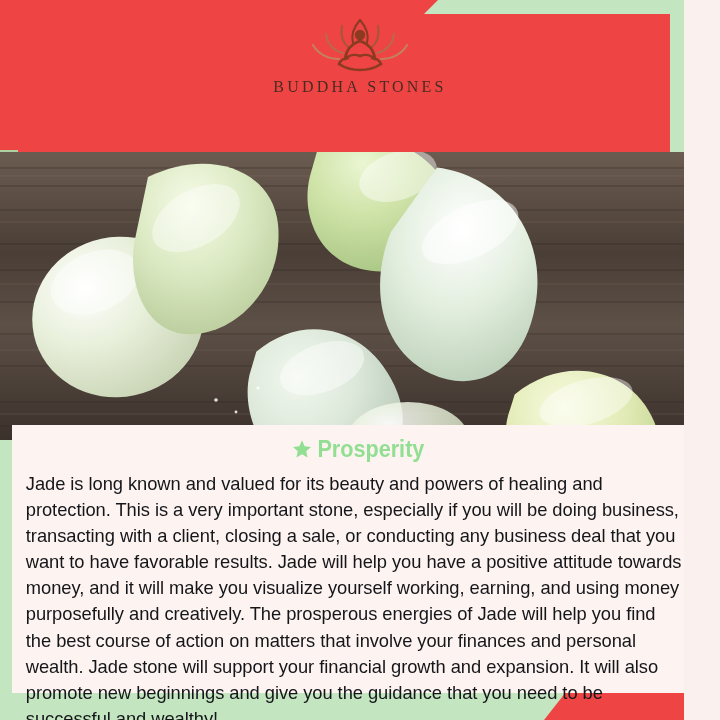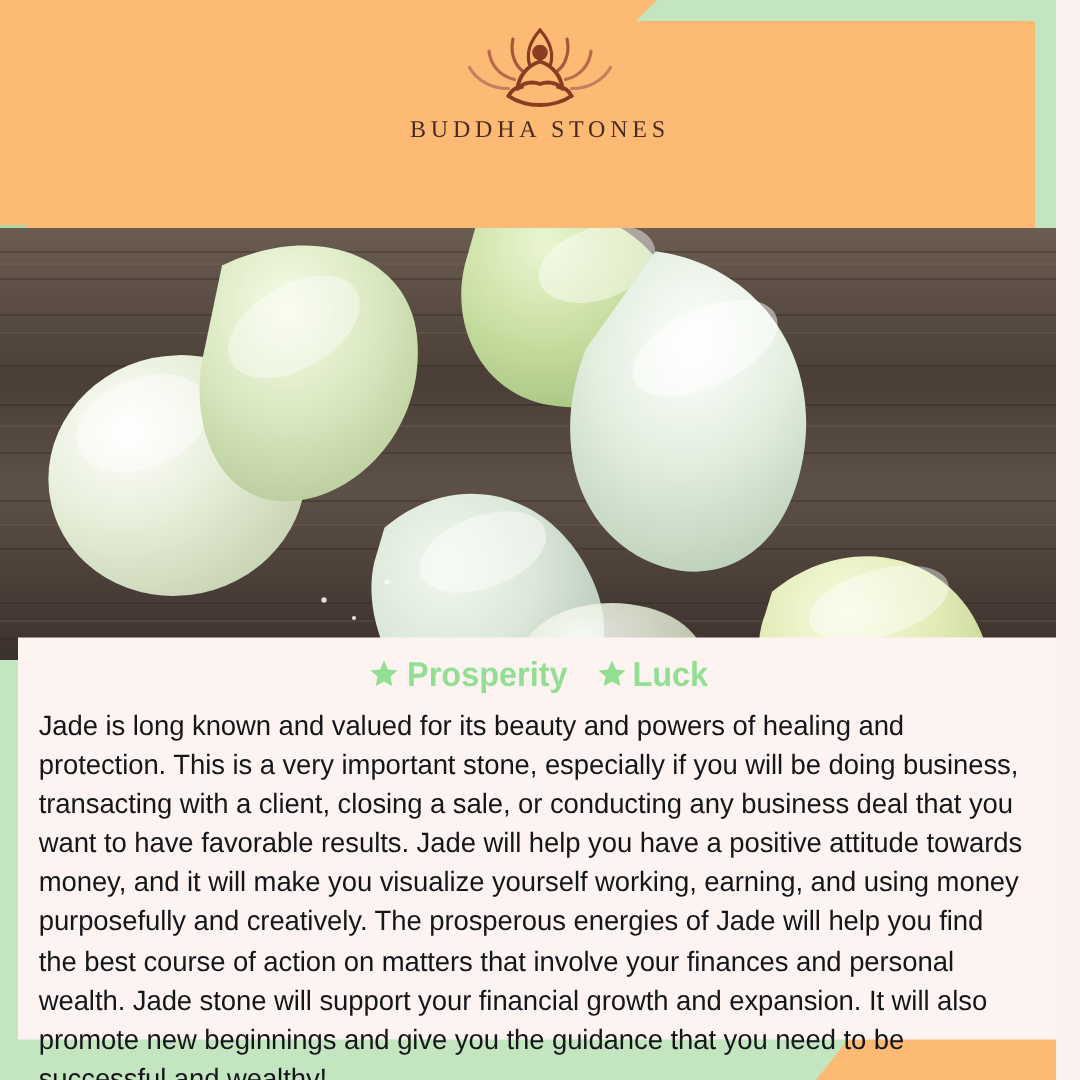--- a/index.html
+++ b/index.html
@@ -12,23 +12,22 @@
     height: 720px;
     overflow: hidden;
     font-family: "Liberation Sans", sans-serif;
     background: #faf0ee;
   }
 
   .poster {
     position: relative;
     width: 684px;
     height: 720px;
-    background: #fdba74;
+    background: #ef4444;
     overflow: hidden;
-    padding-left: 20px;
   }
 
   
   .deco-top-right {
     position: absolute;
     top: 0;
     left: 424px;
     width: 296px;
     height: 14px;
     background: #c3e6c0;
@@ -345,26 +344,20 @@
     <div class="benefits">
 
       <div class="benefit">
         <svg class="star-icon" viewBox="0 0 24 24" aria-hidden="true">
           <polygon points="12,1.6 15.2,8.7 22.8,9.5 17.1,14.6 18.7,22.2 12,18.3 5.3,22.2 6.9,14.6 1.2,9.5 8.8,8.7" fill="#92de92"></polygon>
         </svg>
         <span class="benefit-label">Prosperity</span>
       </div>
 
 
-      <div class="benefit">
-        <svg class="star-icon" viewBox="0 0 24 24" aria-hidden="true">
-          <polygon points="12,1.6 15.2,8.7 22.8,9.5 17.1,14.6 18.7,22.2 12,18.3 5.3,22.2 6.9,14.6 1.2,9.5 8.8,8.7" fill="#92de92"></polygon>
-        </svg>
-        <span class="benefit-label">Luck</span>
-      </div>
 
     </div>
 
     <div class="body-text">Jade is long known and valued for its beauty and powers of healing and protection. This is a very important stone, especially if you will be doing business, transacting with a client, closing a sale, or conducting any business deal that you want to have favorable results. Jade will help you have a positive attitude towards money, and it will make you visualize yourself working, earning, and using money purposefully and creatively. The prosperous energies of Jade will help you find the best course of action on matters that involve your finances and personal wealth. Jade stone will support your financial growth and expansion. It will also promote new beginnings and give you the guidance that you need to be successful and wealthy!</div>
 
   </div>
 
 </div>
 
 </body></html>

